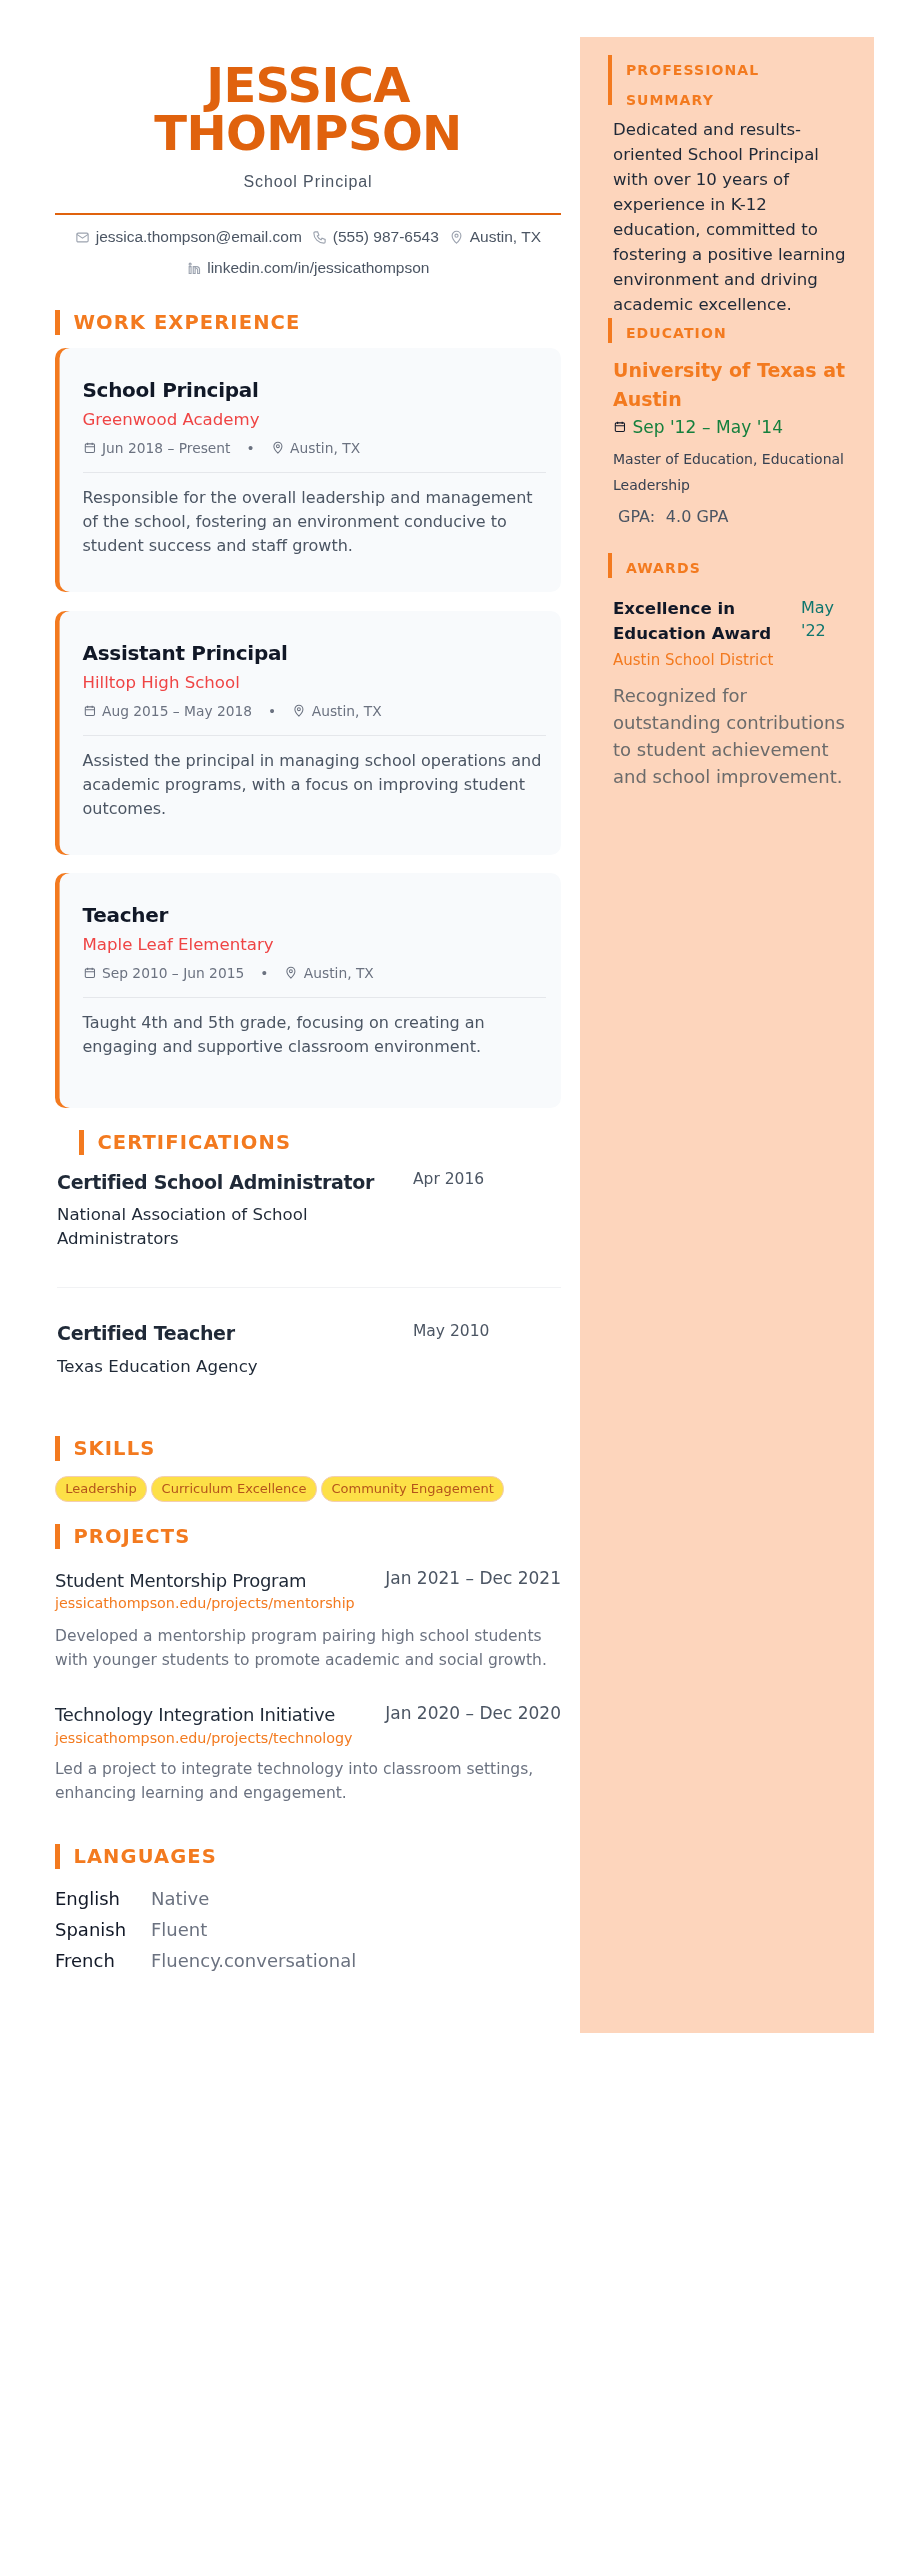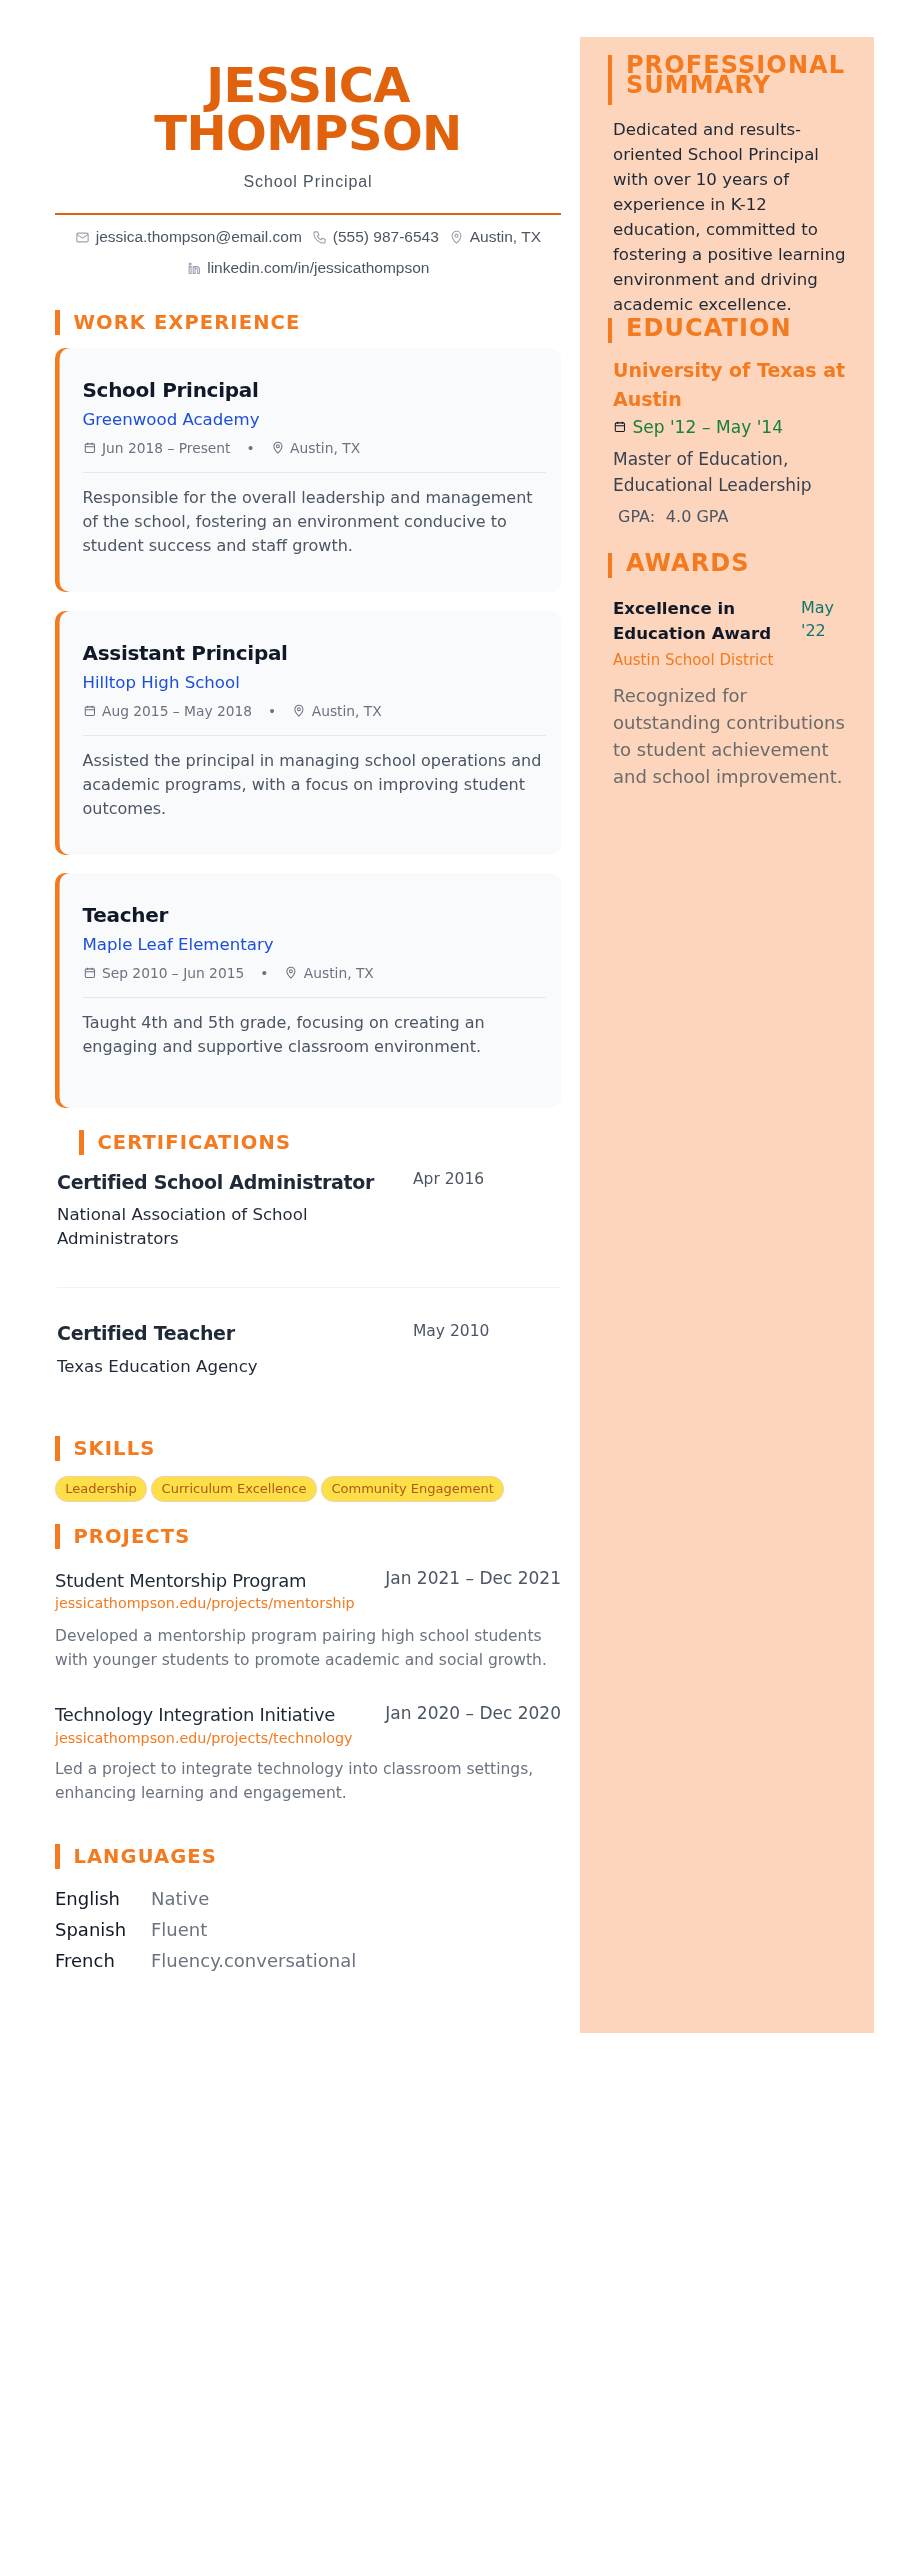--- a/index.html
+++ b/index.html
@@ -44,21 +44,21 @@
   
   .card {
     position: absolute; left: 55px; width: 506px; background: #f8fafc;
     border-radius: 10.3px; box-shadow: inset 4.6px 0 0 #f37a1f;
   }
   .card .job-title {
     position: absolute; left: 27.5px; top: 30px; font-size: 20px; font-weight: 700;
     color: #111827; font-family: "DejaVu Sans", sans-serif; letter-spacing: -0.3px;
   }
   .card .company {
-    position: absolute; left: 27.5px; top: 62px; font-size: 16.6px; color: #1d4ed8;
+    position: absolute; left: 27.5px; top: 62px; font-size: 16.6px; color: #ef4444;
     font-family: "DejaVu Sans", sans-serif;
   }
   .card .meta {
     position: absolute; left: 27.5px; top: 92px; display: flex; align-items: center;
     font-size: 13.8px; color: #6b7280; gap: 5.7px; font-family: "DejaVu Sans", sans-serif;
   }
   .card .meta svg { width: 13.8px; height: 13.8px; }
   .card .meta .dot { margin: 0 10.3px; }
   .card .rule {
     position: absolute; left: 27.5px; right: 15px; top: 124px; height: 1.1px; background: #e5e7eb;
@@ -113,36 +113,36 @@
   .lang-row { position: absolute; left: 55px; display: flex; font-size: 18px; font-family: "DejaVu Sans", sans-serif; }
   .lang-name { width: 96px; color: #111827; }
   .lang-level { color: #6b7280; }
 
   
   .sidebar {
     position: absolute; left: 580px; top: 37px; width: 294px; height: 1996px; background: #fdd5bc;
   }
   .side-head { position: absolute; left: 27.5px; display: flex; }
   .side-head .sec-bar { width: 4.6px; background: #f37a1f; }
-  .side-head .sec-title { margin-left: 13.8px; font-size: 24px; line-height: 20px; }
+  .side-head .sec-title { margin-left: 13.8px; font-size: 14px; line-height: 30px; }
   .side-text {
     position: absolute; left: 33px; width: 241px; font-size: 16.6px; line-height: 25px; color: #1f2937;
     font-family: "DejaVu Sans", sans-serif;
   }
   .edu-school {
     position: absolute; left: 33px; width: 241px; font-size: 19px; line-height: 29px; color: #f37a1f;
     font-weight: 600; font-family: "DejaVu Sans", sans-serif;
   }
   .edu-dates {
     position: absolute; left: 33px; display: flex; align-items: center; gap: 5.7px;
     font-size: 17px; color: #15803d; font-family: "DejaVu Sans", sans-serif;
   }
   .edu-dates svg { width: 13.8px; height: 13.8px; }
   .edu-degree {
-    position: absolute; left: 33px; width: 241px; font-size: 17px; line-height: 26px; color: #374151;
+    position: absolute; left: 33px; width: 241px; font-size: 14px; line-height: 26px; color: #374151;
     font-family: "DejaVu Sans", sans-serif;
   }
   .edu-gpa {
     position: absolute; left: 38px; font-size: 16px; color: #4b5563; font-family: "DejaVu Sans", sans-serif;
   }
   .award-title {
     position: absolute; left: 33px; width: 184px; font-size: 16.6px; line-height: 25px; font-weight: 600;
     color: #111827; font-family: "DejaVu Sans", sans-serif;
   }
   .award-date {

